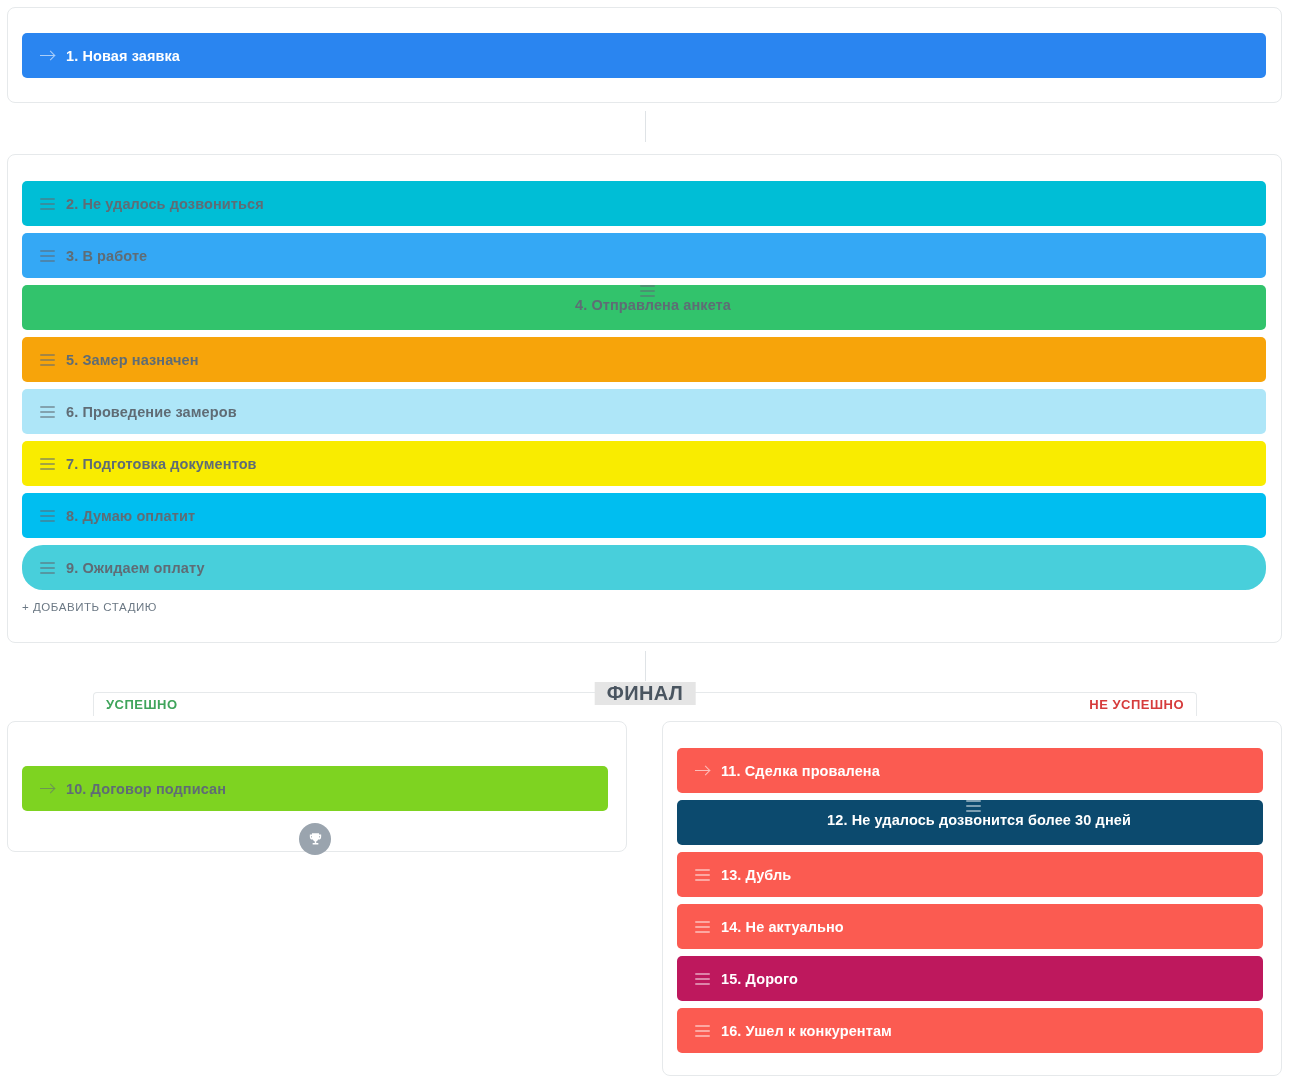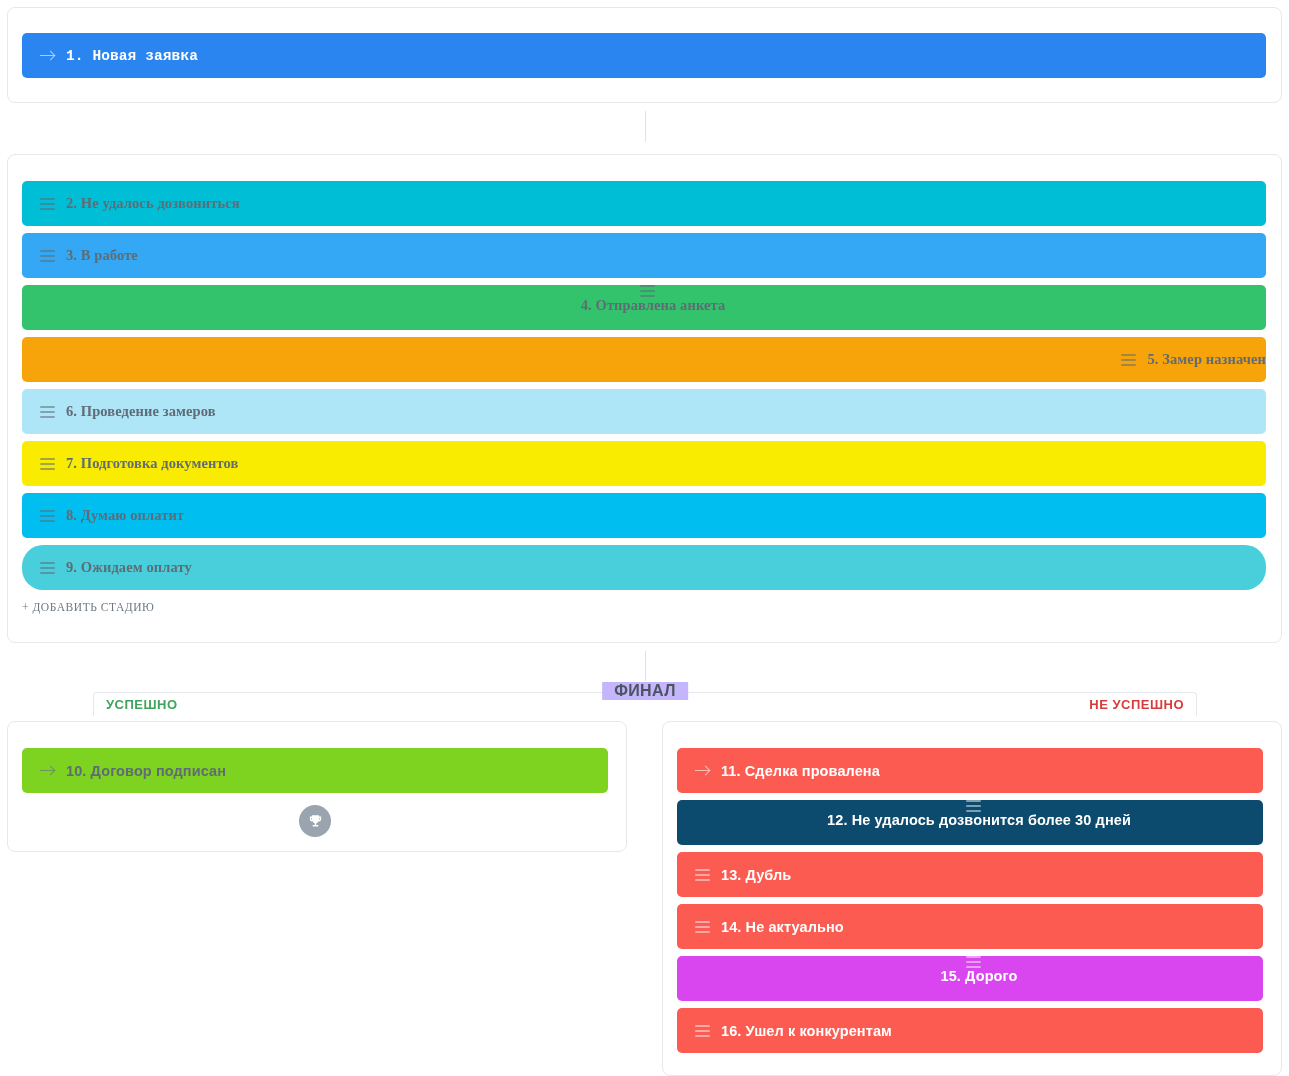--- a/index.html
+++ b/index.html
@@ -129,23 +129,23 @@
     height: 24px;
     border: 1px solid #e6e9eb;
     border-bottom: none;
     border-radius: 4px 4px 0 0;
   }
   .final-title {
     position: absolute;
     left: 50%;
     top: -11px;
     transform: translateX(-50%);
-    background: #c4b5fd;
+    background: #e5e5e5;
     padding: 0 12px;
-    font-size: 16px;
+    font-size: 20px;
     font-weight: 700;
     letter-spacing: .4px;
     color: #4a5560;
     white-space: nowrap;
   }
   .tag {
     position: absolute;
     top: 4px;
     font-size: 13px;
     font-weight: 700;
@@ -167,31 +167,31 @@
     margin: 12px auto 0;
   }
   .trophy svg { display: block; }
 </style>
 </head>
 <body>
 
 <div class="screen">
 
   <div class="panel" style="left:7px; top:7px; width:1275px; height:96px;">
-    <div class="stage light" style="margin:25px 15px 0 14px; background:#2a85f0;font-family:Liberation Mono, monospace;">
+    <div class="stage light" style="margin:25px 15px 0 14px; background:#2a85f0;">
       <span class="arrow">
           <i></i>
         </span>
       <span class="stage-label">1. Новая заявка</span>
     </div>
   </div>
 
   <div class="connector" style="left:645px; top:111px; height:31px;"></div>
 
-  <div class="panel" style="left:7px; top:154px; width:1275px; height:489px; padding:26px 15px 0 14px;font-family:Liberation Serif, serif;">
+  <div class="panel" style="left:7px; top:154px; width:1275px; height:489px; padding:26px 15px 0 14px;">
     <div id="middle-list">
         <div class="stage dark" style="background: rgb(0, 190, 214);">
           <span class="handle">
             <i></i>
             <i></i>
             <i></i>
           </span>
           <span class="stage-label">2. Не удалось дозвониться</span>
         </div>
         <div class="stage dark" style="background: rgb(52, 168, 245);">
@@ -203,21 +203,21 @@
           <span class="stage-label">3. В работе</span>
         </div>
         <div class="stage dark" style="background: rgb(50, 195, 108); flex-direction: column;">
           <span class="handle">
             <i></i>
             <i></i>
             <i></i>
           </span>
           <span class="stage-label">4. Отправлена анкета</span>
         </div>
-        <div class="stage dark" style="background: rgb(247, 164, 10); justify-content: flex-end;">
+        <div class="stage dark" style="background: rgb(247, 164, 10);">
           <span class="handle">
             <i></i>
             <i></i>
             <i></i>
           </span>
           <span class="stage-label">5. Замер назначен</span>
         </div>
         <div class="stage dark" style="background: rgb(174, 230, 248);">
           <span class="handle">
             <i></i>
@@ -255,21 +255,21 @@
   </div>
 
   <div class="connector" style="left:645px; top:651px; height:30px;"></div>
 
   <div class="final-wrap">
     <div class="final-title">ФИНАЛ</div>
     <div class="tag success">УСПЕШНО</div>
     <div class="tag fail">НЕ УСПЕШНО</div>
   </div>
 
-  <div class="panel" style="left:7px; top:721px; width:620px; height:131px; padding:26px 18px 0 14px;">
+  <div class="panel" style="left:7px; top:721px; width:620px; height:131px; padding:44px 18px 0 14px;">
     <div id="success-list">
         <div class="stage dark" style="background: rgb(126, 211, 33);">
           <span class="arrow">
             <i></i>
           </span>
           <span class="stage-label">10. Договор подписан</span>
         </div>
       </div>
     <div class="trophy">
       <svg width="17" height="17" viewBox="0 0 24 24" aria-hidden="true">
@@ -303,21 +303,21 @@
           <span class="stage-label">13. Дубль</span>
         </div>
         <div class="stage light" style="background: rgb(251, 91, 81);">
           <span class="handle">
             <i></i>
             <i></i>
             <i></i>
           </span>
           <span class="stage-label">14. Не актуально</span>
         </div>
-        <div class="stage light" style="background: #d946ef; flex-direction: column;">
+        <div class="stage light" style="background: #be185d;">
           <span class="handle">
             <i></i>
             <i></i>
             <i></i>
           </span>
           <span class="stage-label">15. Дорого</span>
         </div>
         <div class="stage light" style="background: rgb(251, 91, 81);">
           <span class="handle">
             <i></i>

